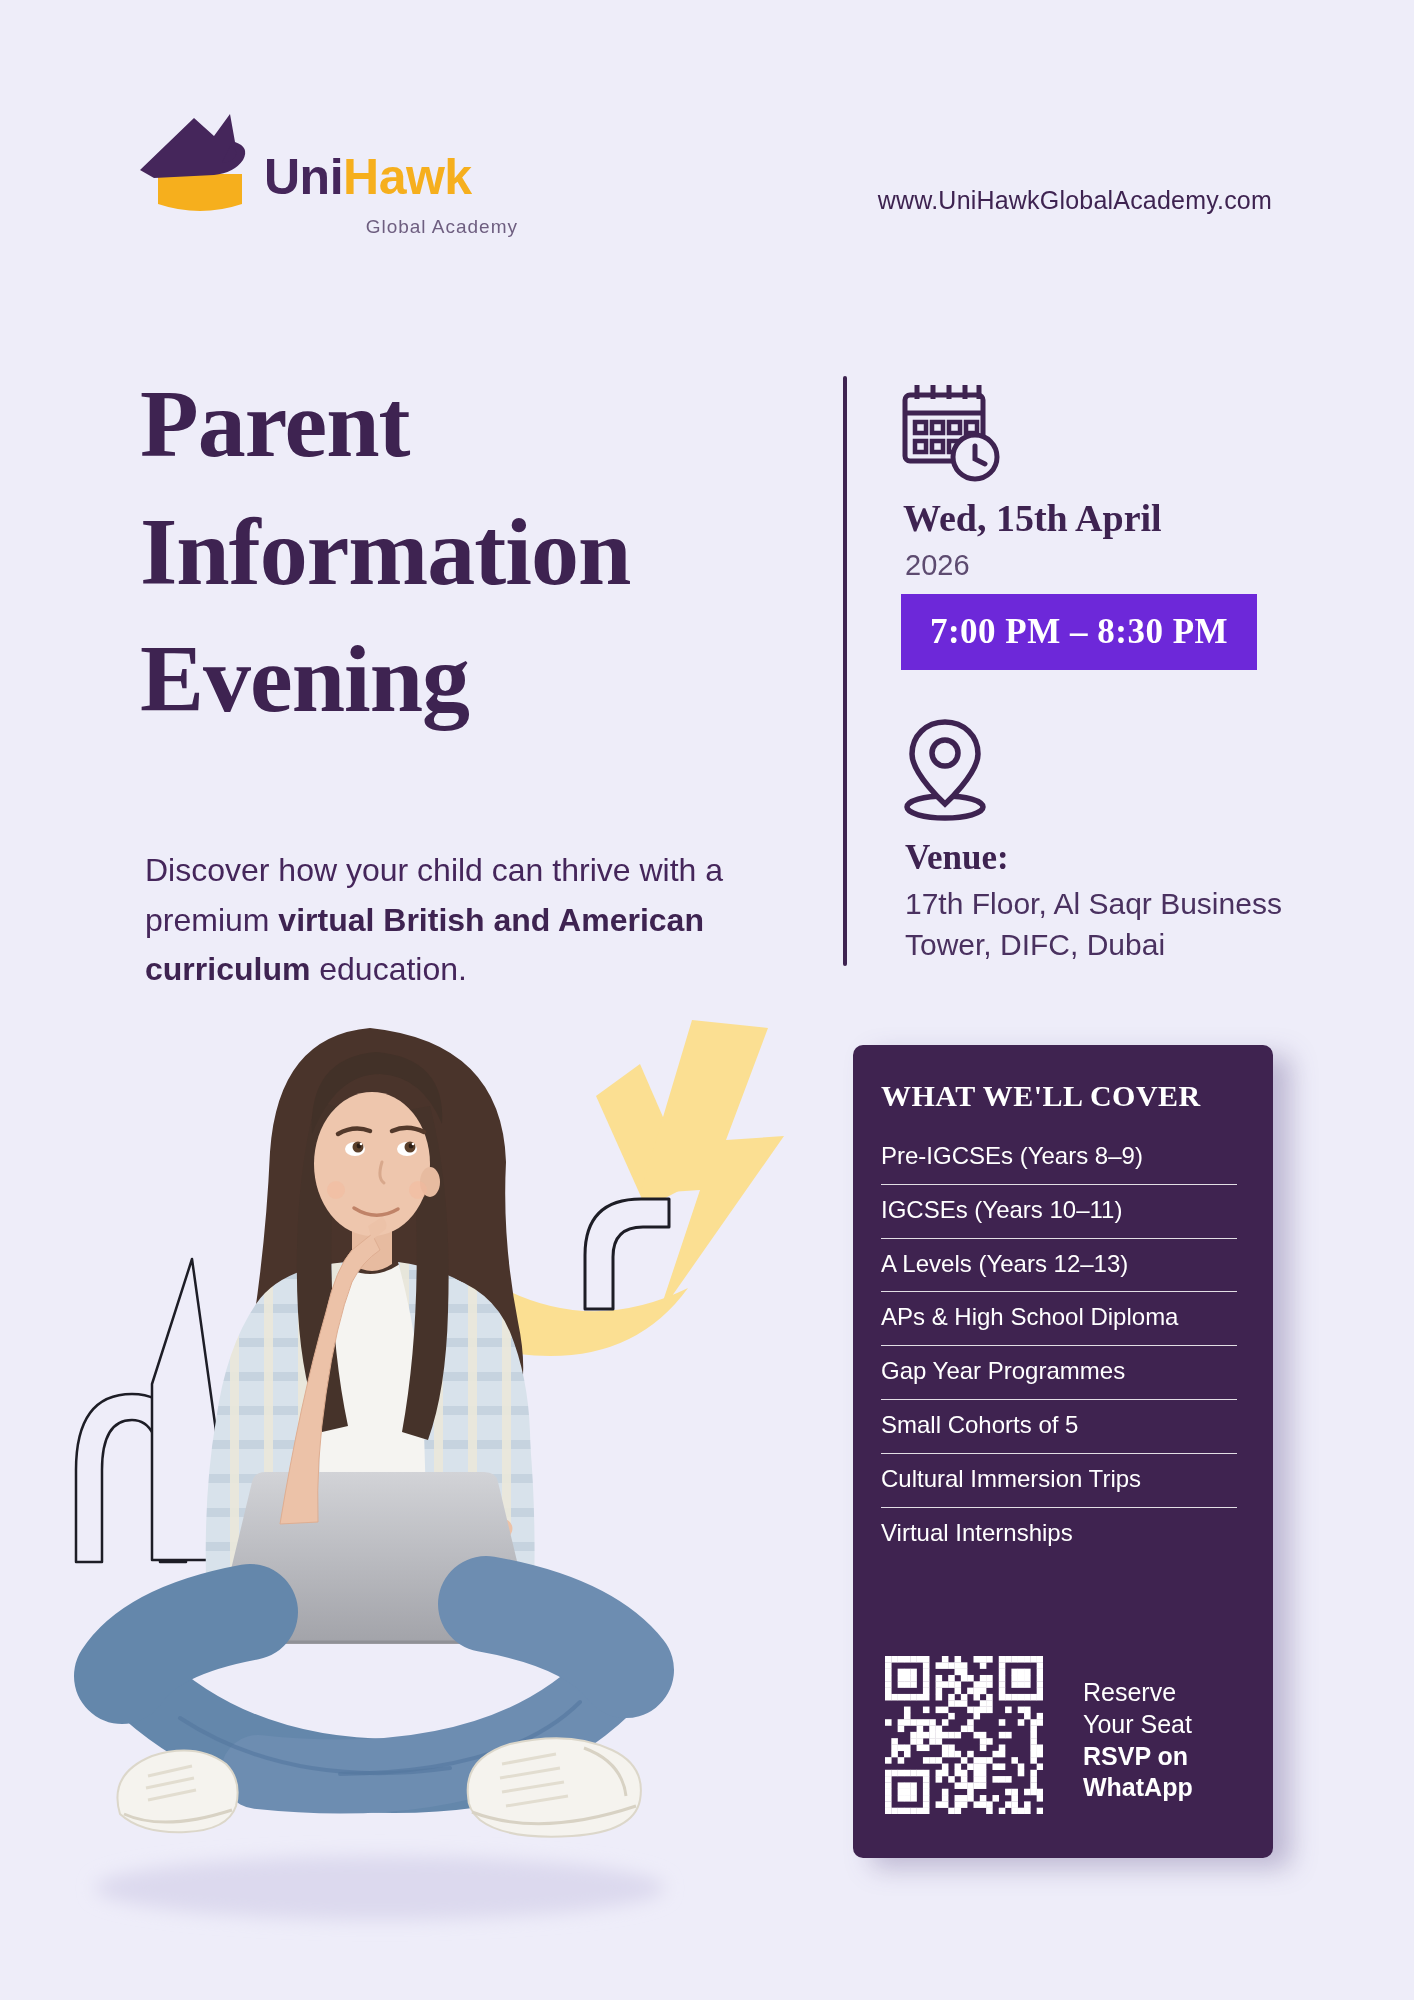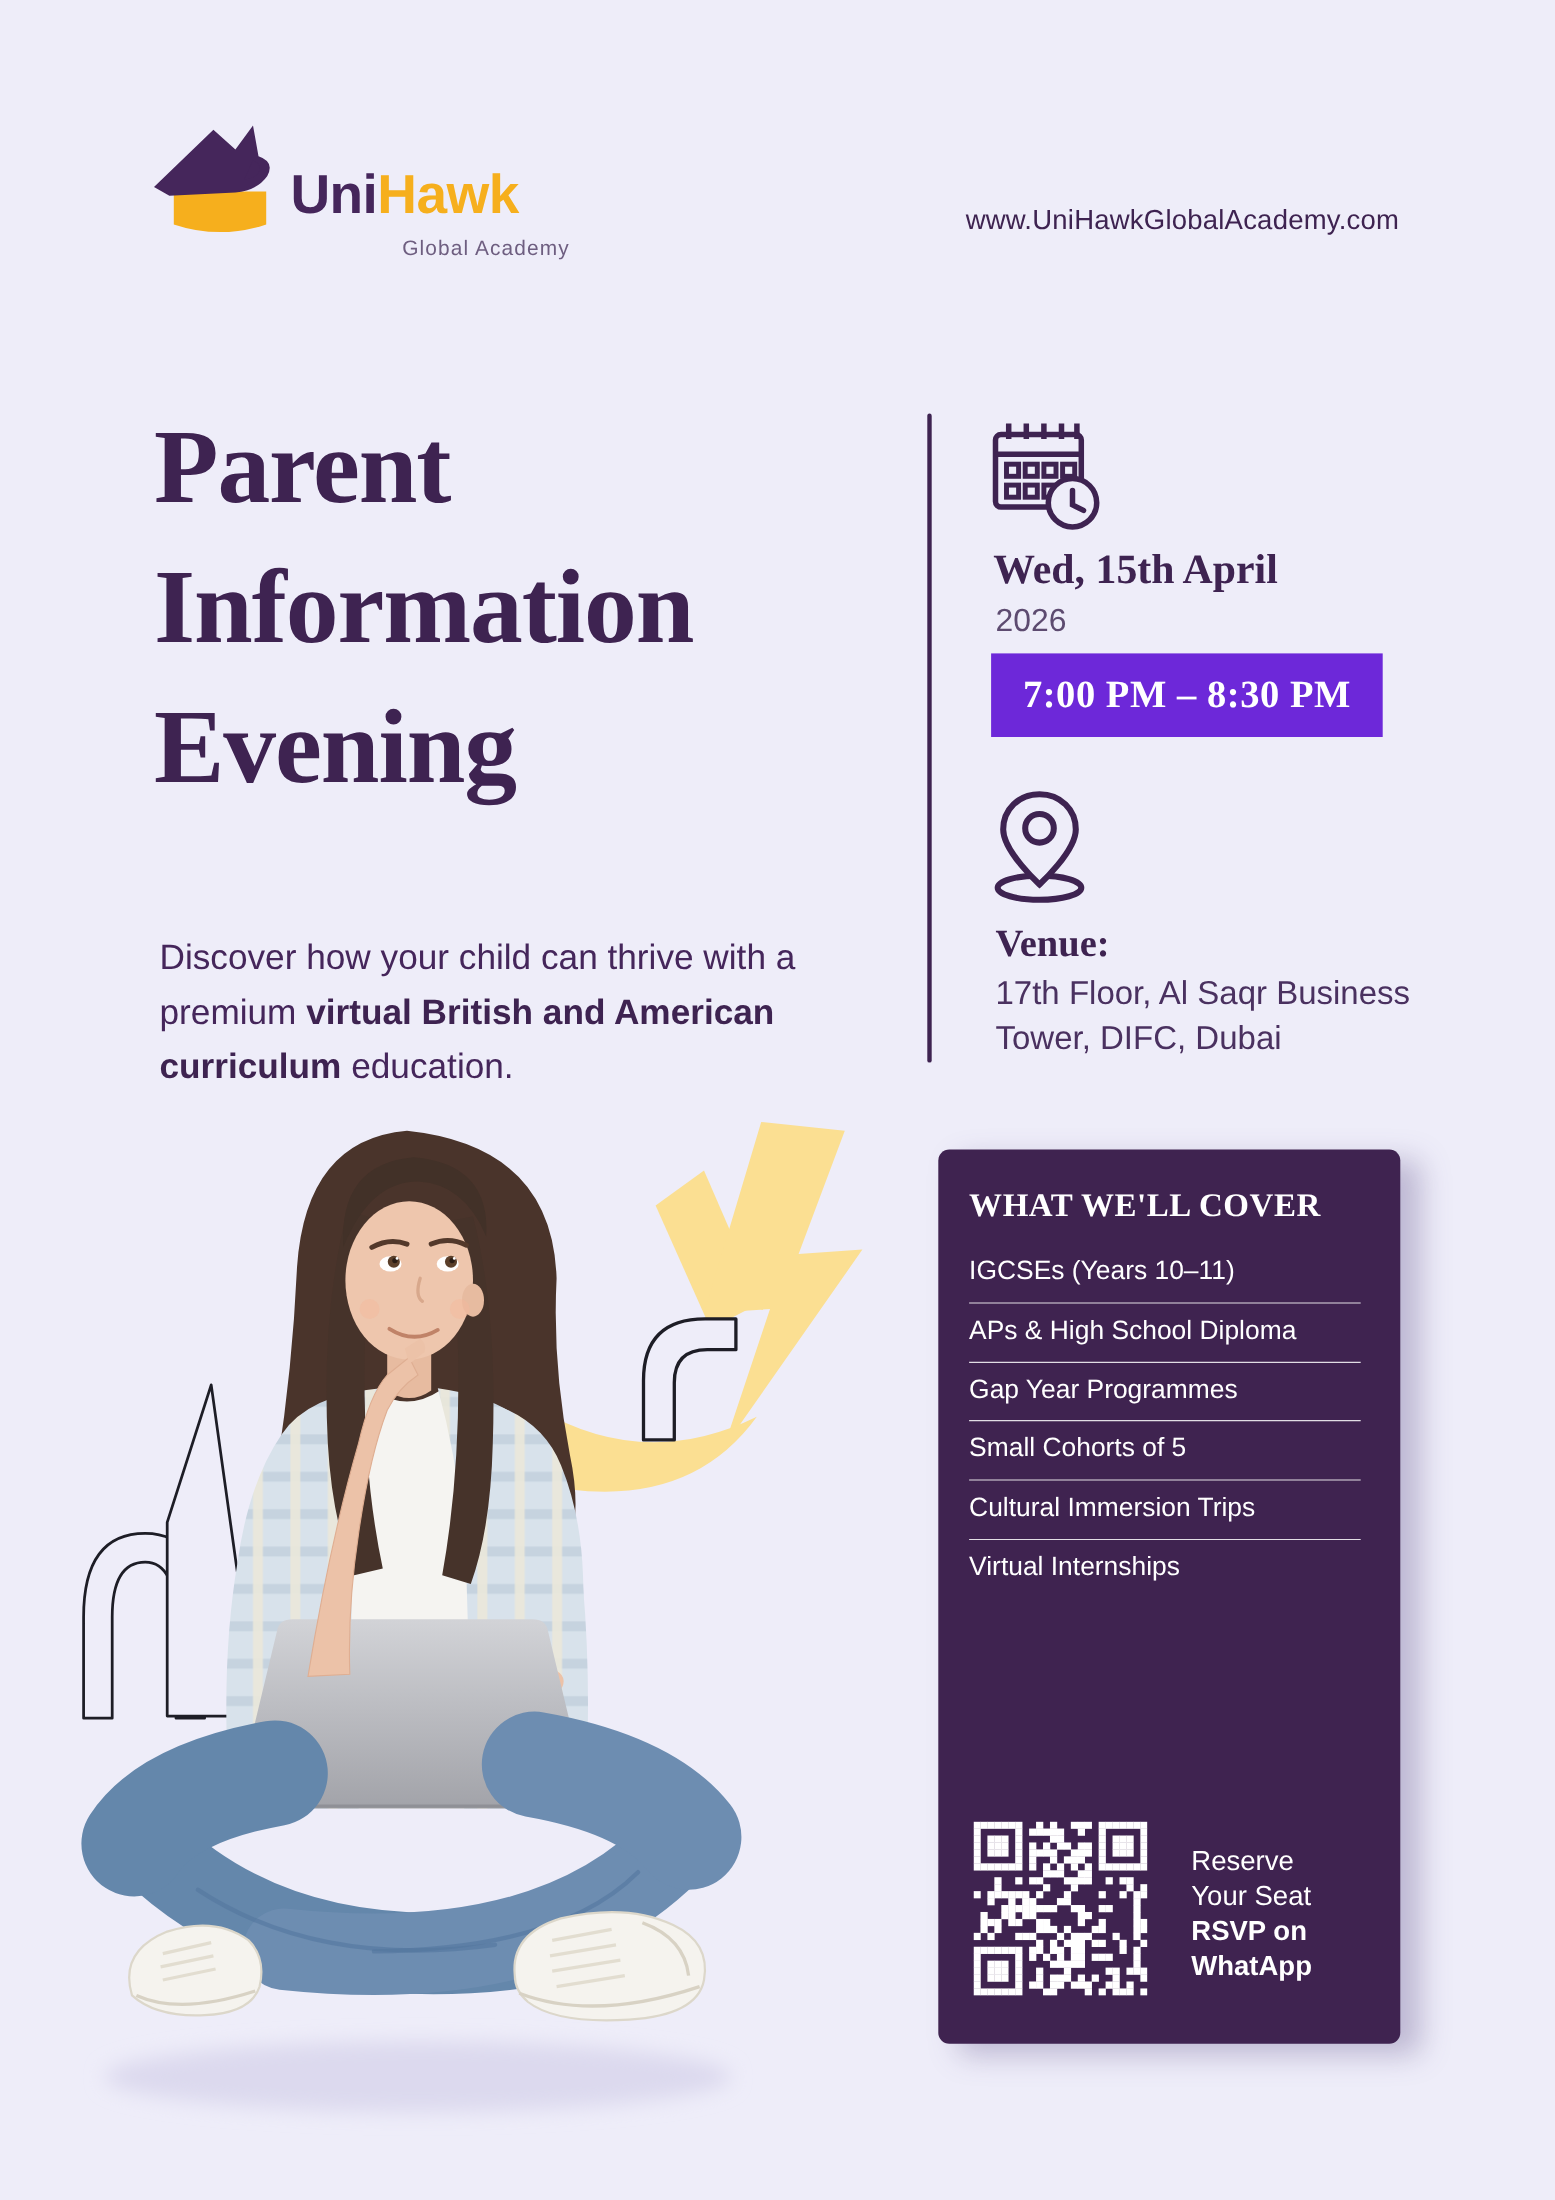--- a/index.html
+++ b/index.html
@@ -101,21 +101,23 @@
     <ellipse cx="44" cy="91" rx="38" ry="11"></ellipse>
     <path d="M 44 6 C 25 6 11 20 11 38 C 11 58 44 88 44 88 C 44 88 77 58 77 38 C 77 20 63 6 44 6 Z" fill="#EEEDF9"></path>
     <circle cx="44" cy="37" r="13"></circle>
   </svg>
   <div class="abs" id="venue-label">Venue:</div>
   <div class="abs" id="venue-address">17th Floor, Al Saqr Business Tower, DIFC, Dubai</div>
 
   <div class="abs" id="coverage-panel">
     <div id="coverage-title">WHAT WE'LL COVER</div>
     <ul id="coverage-list">
+        <li>Pre-IGCSEs (Years 8–9)</li>
         <li>IGCSEs (Years 10–11)</li>
+        <li>A Levels (Years 12–13)</li>
         <li>APs &amp; High School Diploma</li>
         <li>Gap Year Programmes</li>
         <li>Small Cohorts of 5</li>
         <li>Cultural Immersion Trips</li>
         <li>Virtual Internships</li>
       </ul>
     <div id="qr-box"><svg width="158" height="158">
           <rect x="0.00" y="0.00" width="6.57" height="6.57" fill="#ffffff"></rect>
           <rect x="6.32" y="0.00" width="6.57" height="6.57" fill="#ffffff"></rect>
           <rect x="12.64" y="0.00" width="6.57" height="6.57" fill="#ffffff"></rect>

